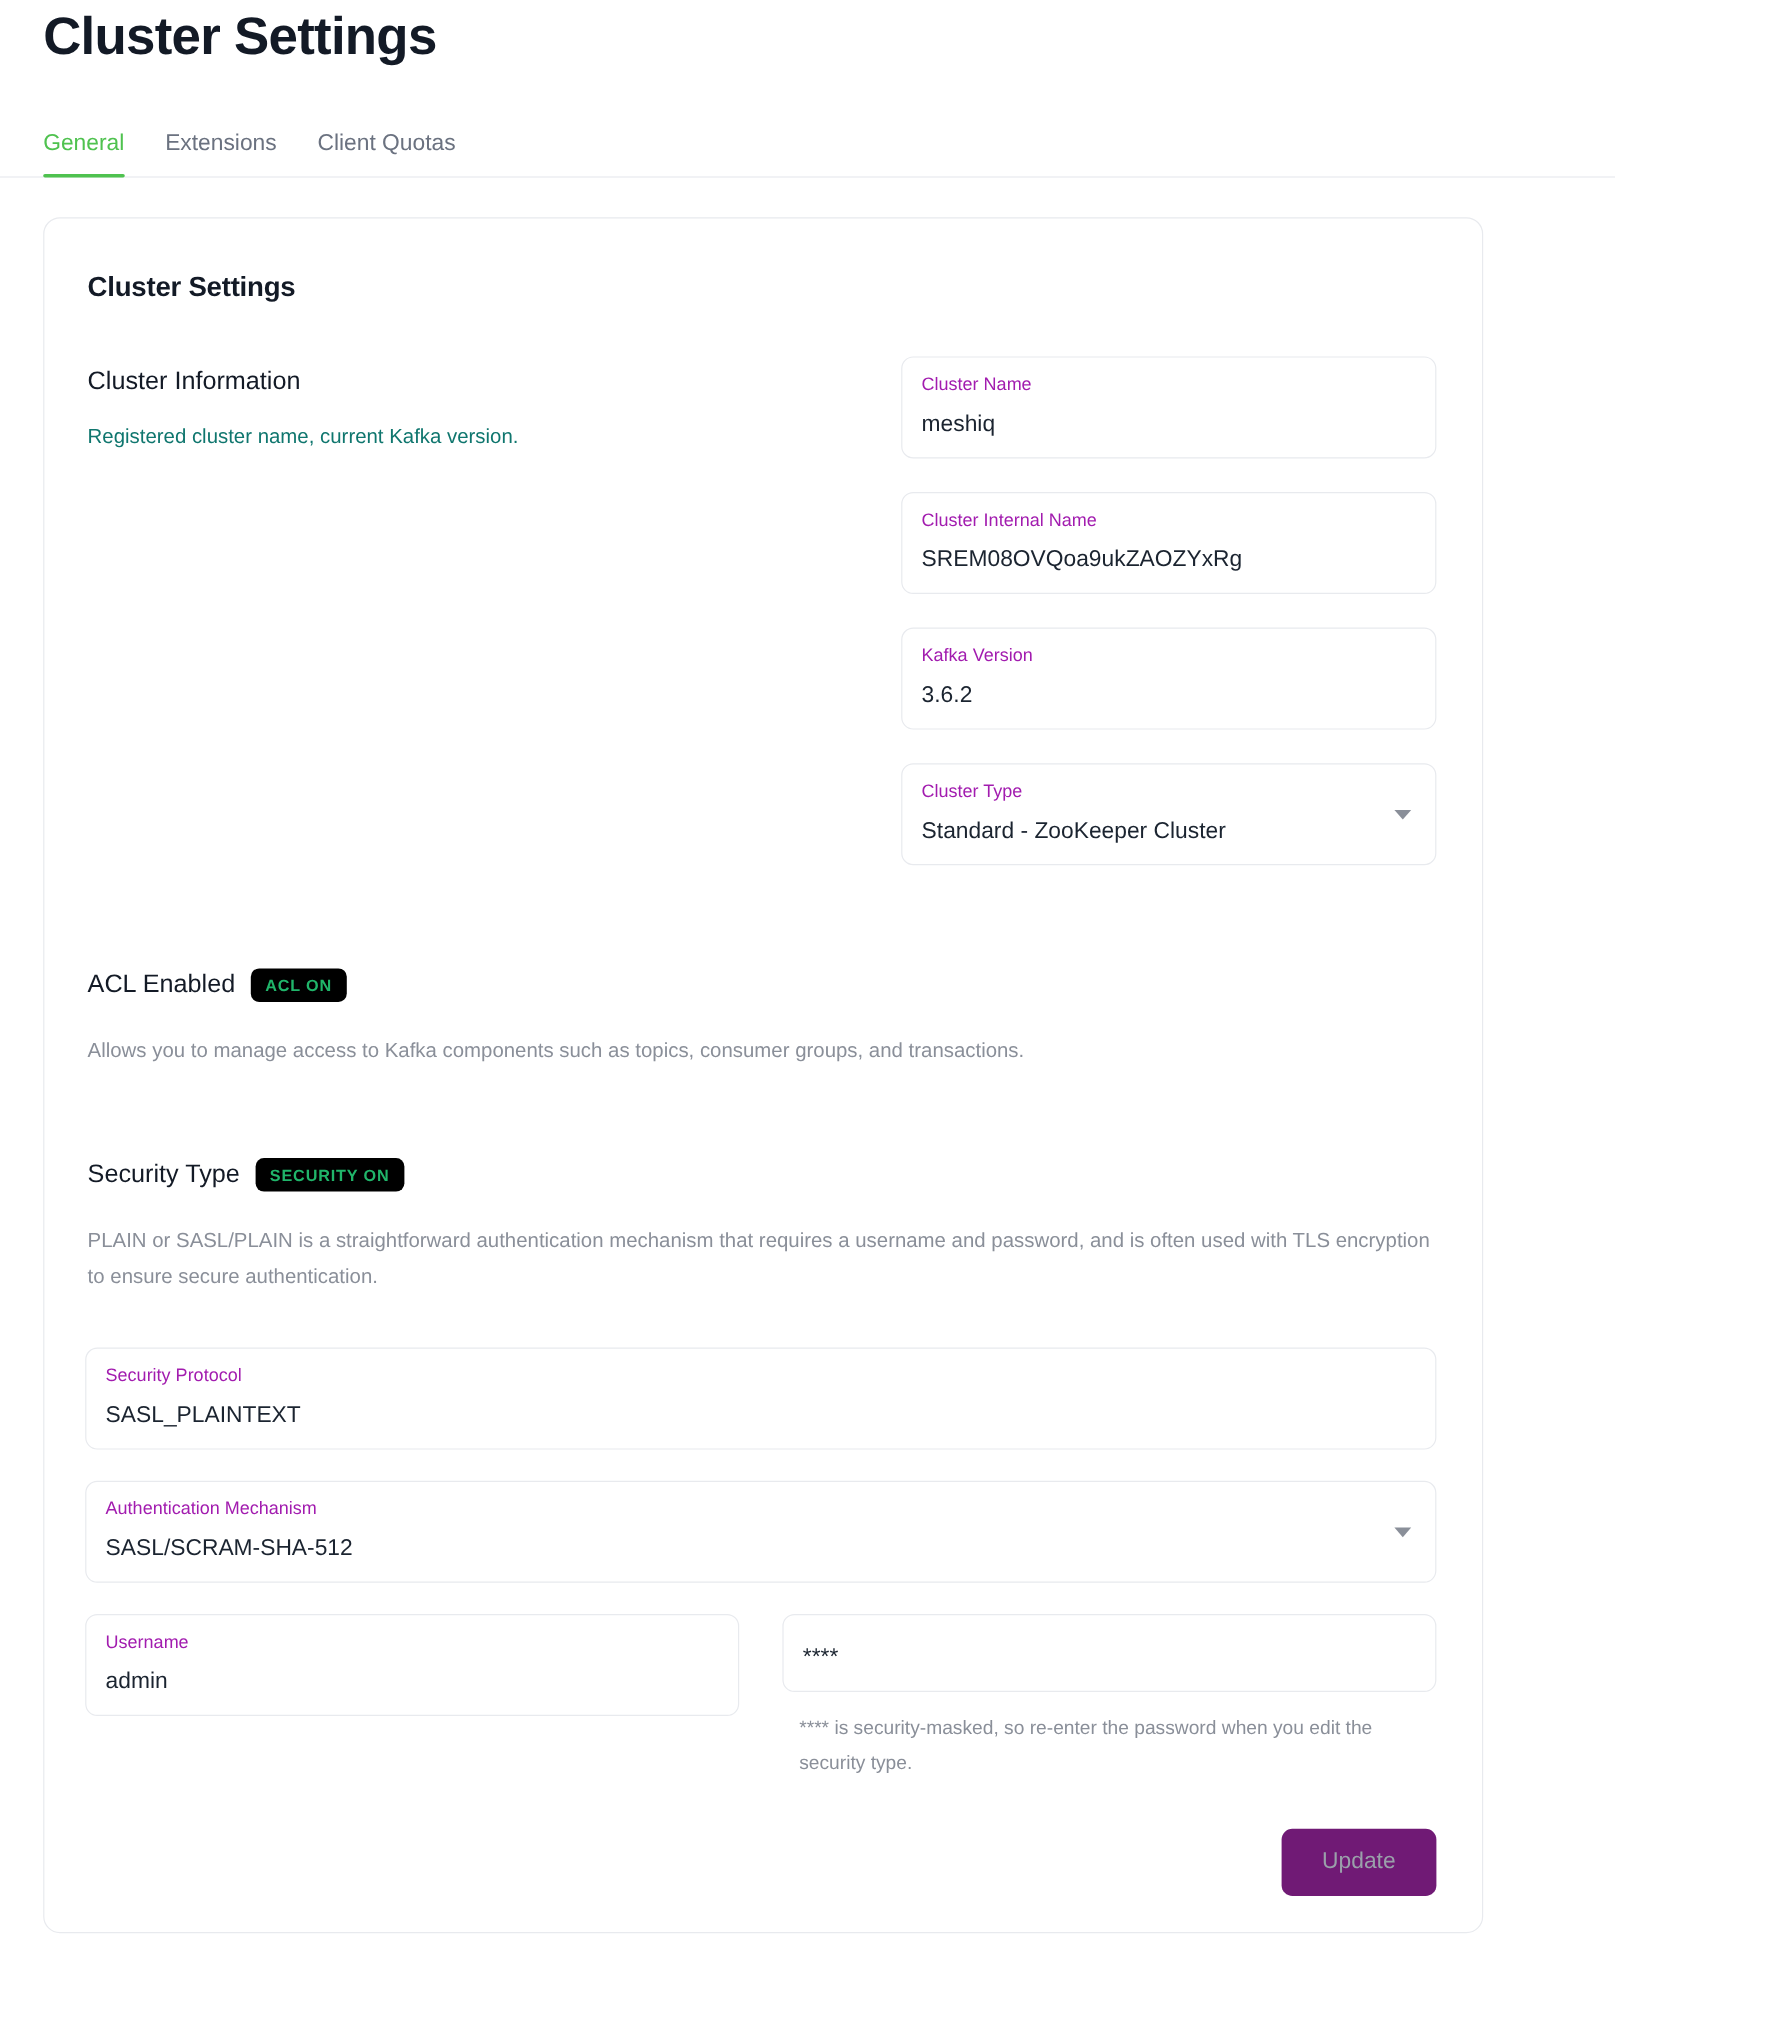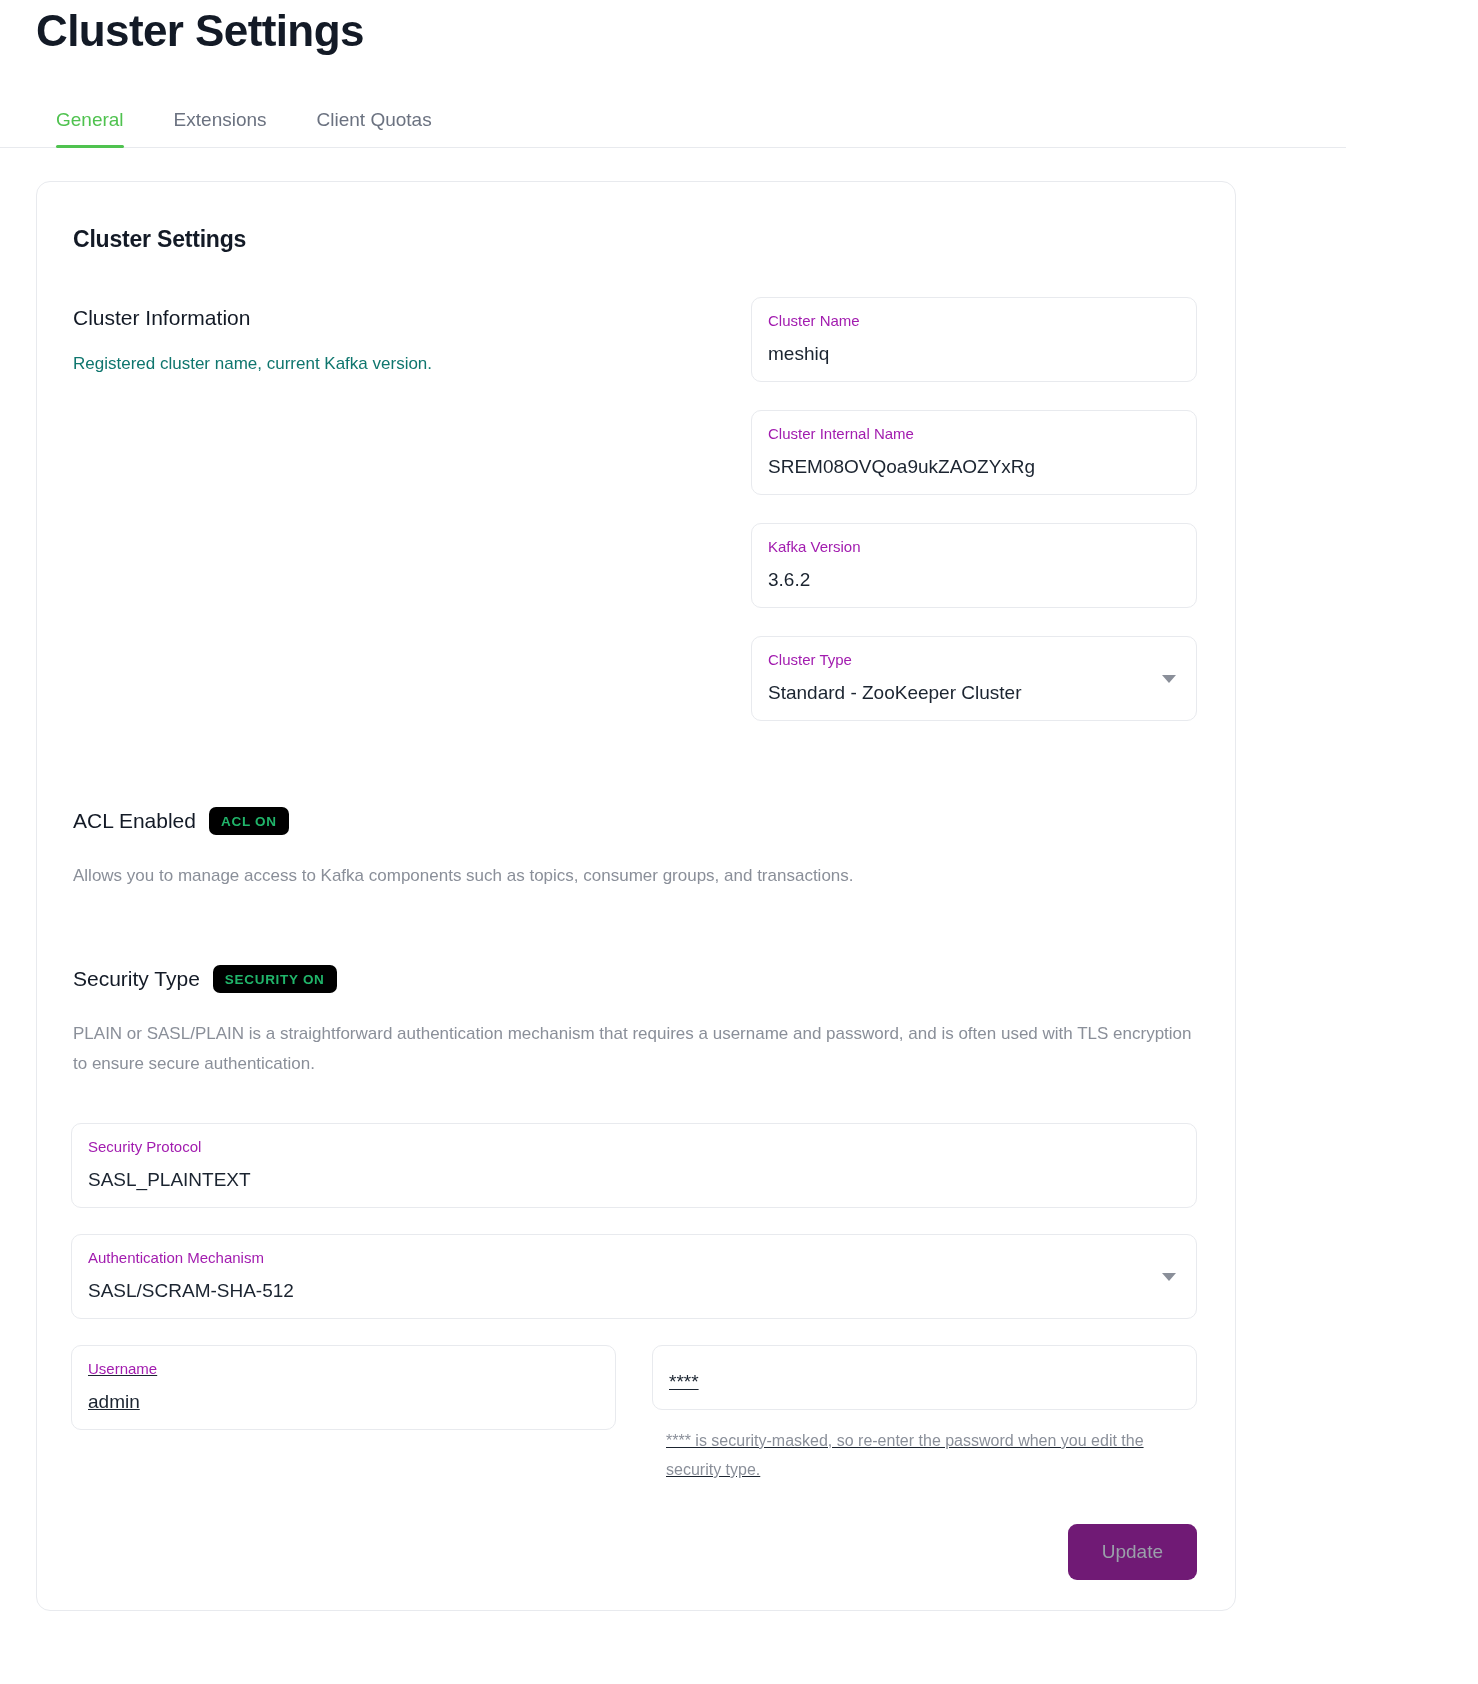--- a/index.html
+++ b/index.html
@@ -26,25 +26,25 @@
     font-weight: 700;
     letter-spacing: -0.6px;
     color: #131a26;
     padding: 0 0 0 36px;
     margin-top: 2px;
     line-height: 58px;
   }
 
   .tabs {
     margin-top: 38px;
-    padding-left: 56px;
+    padding-left: 36px;
     padding-right: 110px;
     display: flex;
     align-items: flex-end;
-    gap: 50px;
+    gap: 34px;
     border-bottom: 1px solid #e8eaee;
     height: 50px;
   }
   .tab {
     font-size: 19px;
     color: #6b7280;
     padding-bottom: 16px;
     position: relative;
     cursor: pointer;
     line-height: 22px;
@@ -169,21 +169,20 @@
   .gap-sec { height: 74px; }
 
   
   .sec-fields { margin-top: 44px; }
   .sec-fields .field { margin-bottom: 26px; }
 
   .two-col {
     display: flex;
     gap: 36px;
     align-items: flex-start;
-    text-decoration: underline;
   }
   .two-col > div { flex: 1; }
   .two-col .field { margin-bottom: 0; }
 
   .helper {
     font-size: 16px;
     color: #8a8f99;
     line-height: 29px;
     margin-top: 16px;
     padding-left: 14px;

